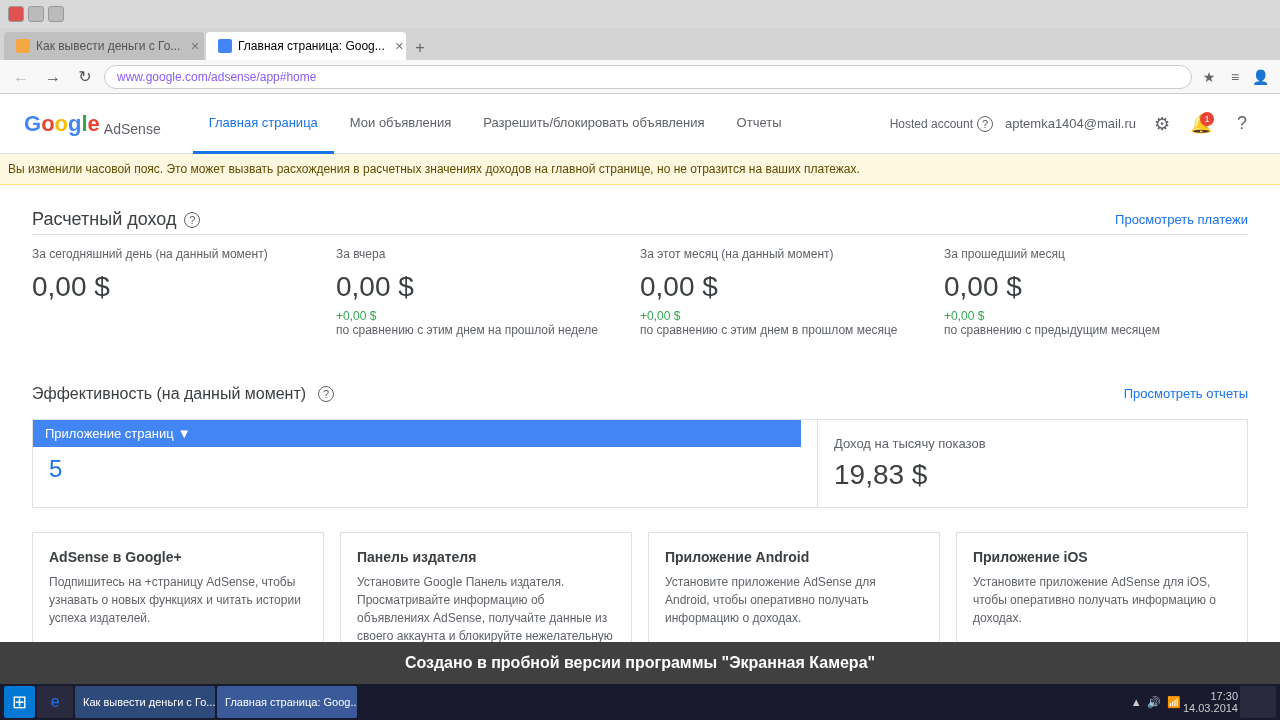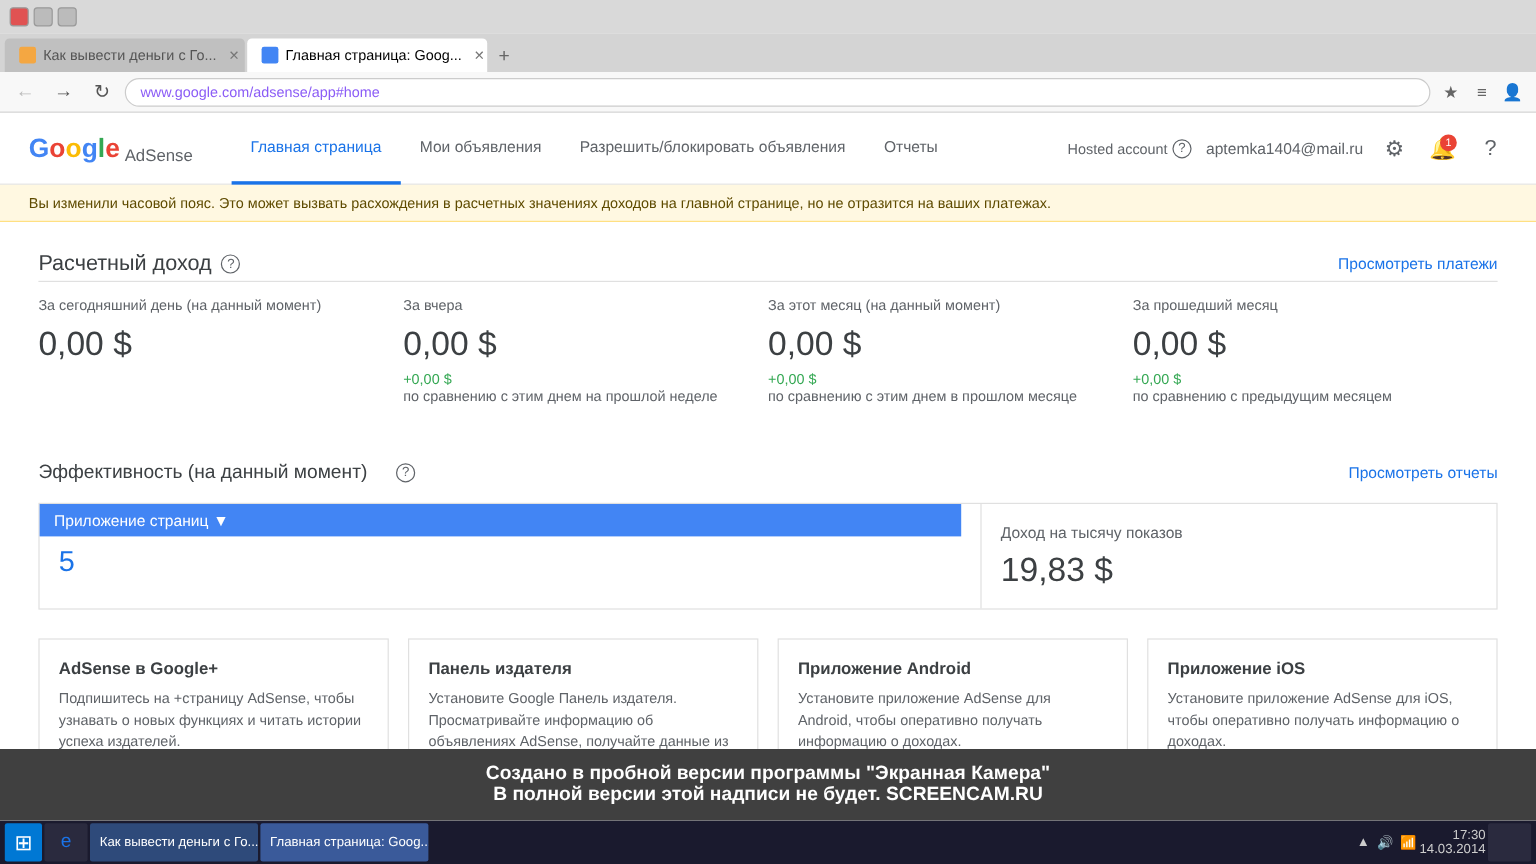--- a/index.html
+++ b/index.html
@@ -51,41 +51,41 @@
     .nav-link { padding: 0 16px; height: 60px; display: flex; align-items: center; font-size: 13px; color: #5f6368; cursor: pointer; border-bottom: 3px solid transparent; text-decoration: none; }
     .nav-link.active { color: #1a73e8; border-bottom: 3px solid #1a73e8; }
     .nav-right { margin-left: auto; display: flex; align-items: center; gap: 12px; }
     .hosted-badge { font-size: 12px; color: #5f6368; display: flex; align-items: center; gap: 4px; }
     .hosted-email { font-size: 13px; color: #5f6368; }
     .nav-icon { width: 28px; height: 28px; display: flex; align-items: center; justify-content: center; color: #5f6368; font-size: 18px; cursor: pointer; }
     .notification-btn { position: relative; }
     .notif-badge { position: absolute; top: 2px; right: 2px; background: #ea4335; color: #fff; font-size: 9px; width: 14px; height: 14px; border-radius: 50%; display: flex; align-items: center; justify-content: center; }
 
     
-    .warning-banner { background: #fff8e1; border-bottom: 1px solid #ffe082; padding: 8px 24px; font-size: 12px; color: #5f4b00; }
+    .warning-banner { background: #fff8e1; border-bottom: 1px solid #ffe082; padding: 8px 8px; font-size: 12px; color: #5f4b00; }
 
     
     .main-content { flex: 1; padding: 24px 32px; overflow-y: auto; background: #fff; }
     .section-header { display: flex; justify-content: space-between; align-items: center; margin-bottom: 4px; }
     .section-title { font-size: 18px; color: #3c4043; font-weight: normal; display: flex; align-items: center; gap: 8px; }
     .section-link { font-size: 13px; color: #1a73e8; cursor: pointer; }
     .help-icon { display: inline-flex; align-items: center; justify-content: center; width: 16px; height: 16px; border: 1px solid #5f6368; border-radius: 50%; font-size: 11px; color: #5f6368; cursor: pointer; }
 
     
     .income-cards { display: grid; grid-template-columns: 1fr 1fr 1fr 1fr; gap: 0; border-top: 1px solid #e0e0e0; padding-top: 11px; margin-bottom: 32px; }
     .income-card { padding: 0 16px 16px 0; }
     .income-label { font-size: 12px; color: #5f6368; margin-bottom: 8px; line-height: 1.4; }
     .income-amount { font-size: 28px; color: #3c4043; font-weight: 300; margin-bottom: 6px; }
     .income-change { font-size: 12px; color: #5f6368; }
     .income-change .positive { color: #34a853; }
 
     
     .performance-section { margin-bottom: 24px; }
     .perf-header { display: flex; justify-content: space-between; align-items: center; margin-bottom: 16px; }
-    .perf-title { font-size: 16px; color: #3c4043; font-weight: normal; display: flex; align-items: center; gap: 24px; text-align: center; }
+    .perf-title { font-size: 16px; color: #3c4043; font-weight: normal; display: flex; align-items: center; gap: 12px; text-align: center; }
 
     
     .chart-container { display: flex; gap: 16px; border: 1px solid #e0e0e0; margin-bottom: 24px; }
     .chart-left { flex: 1; padding: 0; }
     .chart-dropdown { background: #4285f4; color: #fff; padding: 6px 12px; font-size: 13px; cursor: pointer; display: flex; align-items: center; gap: 4px; }
     .chart-value-area { padding: 8px 16px; }
     .chart-value { font-size: 24px; color: #1a73e8; }
     .chart-right { width: 430px; border-left: 1px solid #e0e0e0; padding: 16px; }
     .chart-right-label { font-size: 13px; color: #5f6368; margin-bottom: 8px; }
     .chart-right-value { font-size: 28px; color: #3c4043; font-weight: 300; }
@@ -265,21 +265,20 @@
         <div class="app-card">
           <div class="app-card-title">Приложение iOS</div>
           <div class="app-card-text">Установите приложение AdSense для iOS, чтобы оперативно получать информацию о доходах.</div>
         </div>
       </div>
 
     </div>
 
     <div class="watermark">
       <div>Создано в пробной версии программы "Экранная Камера"</div>
-      <div>В полной версии этой надписи не будет. SCREENCAM.RU</div>
     </div>
 
   </div>
 
   <div class="taskbar">
     <div class="taskbar-start">⊞</div>
     <div class="taskbar-btn" style="color:#1a73e8;font-size:16px;">e</div>
     <div class="taskbar-app">
       <span>Как вывести деньги с Го...</span>
     </div>

